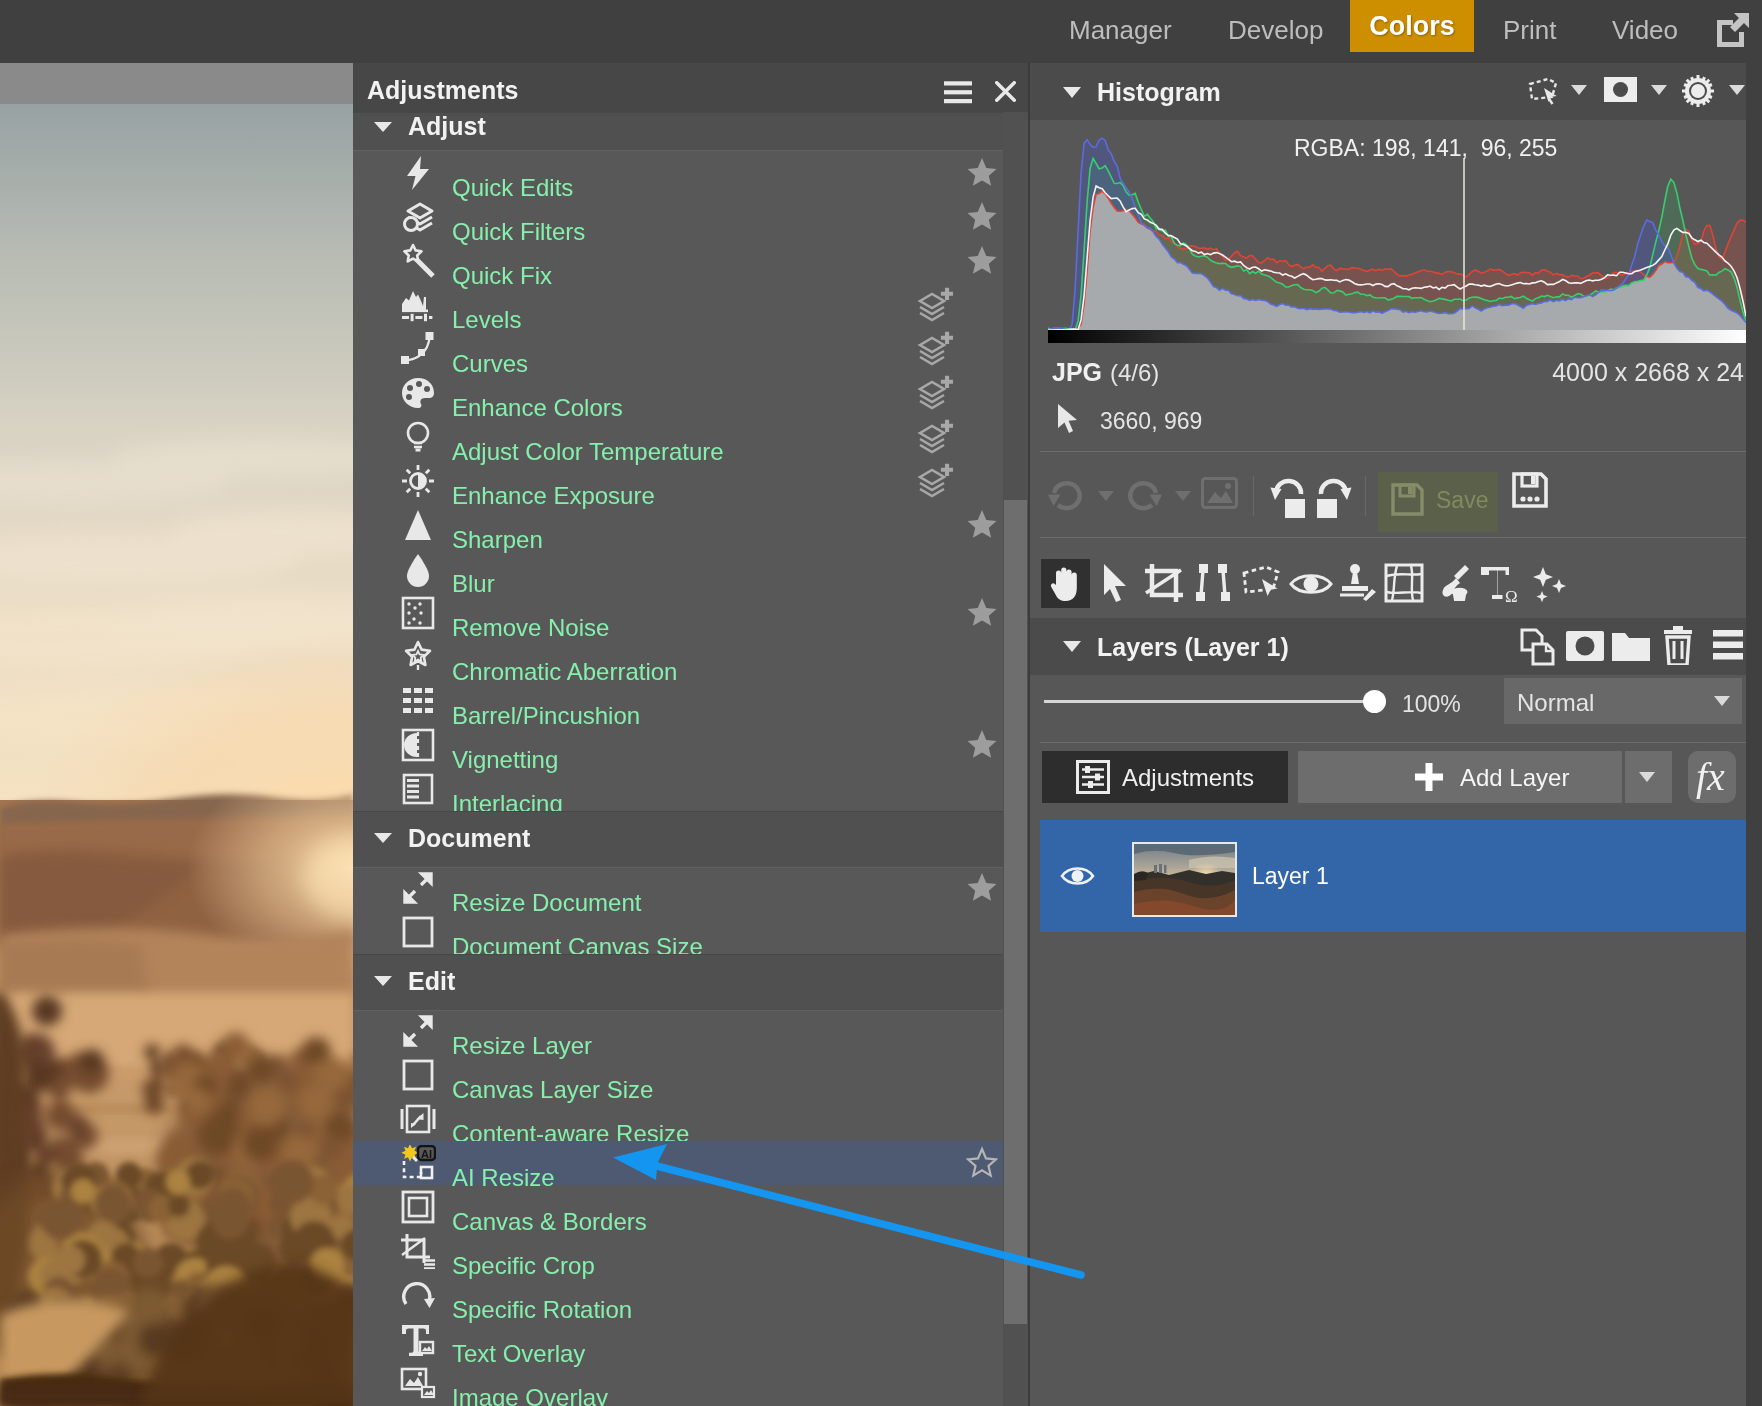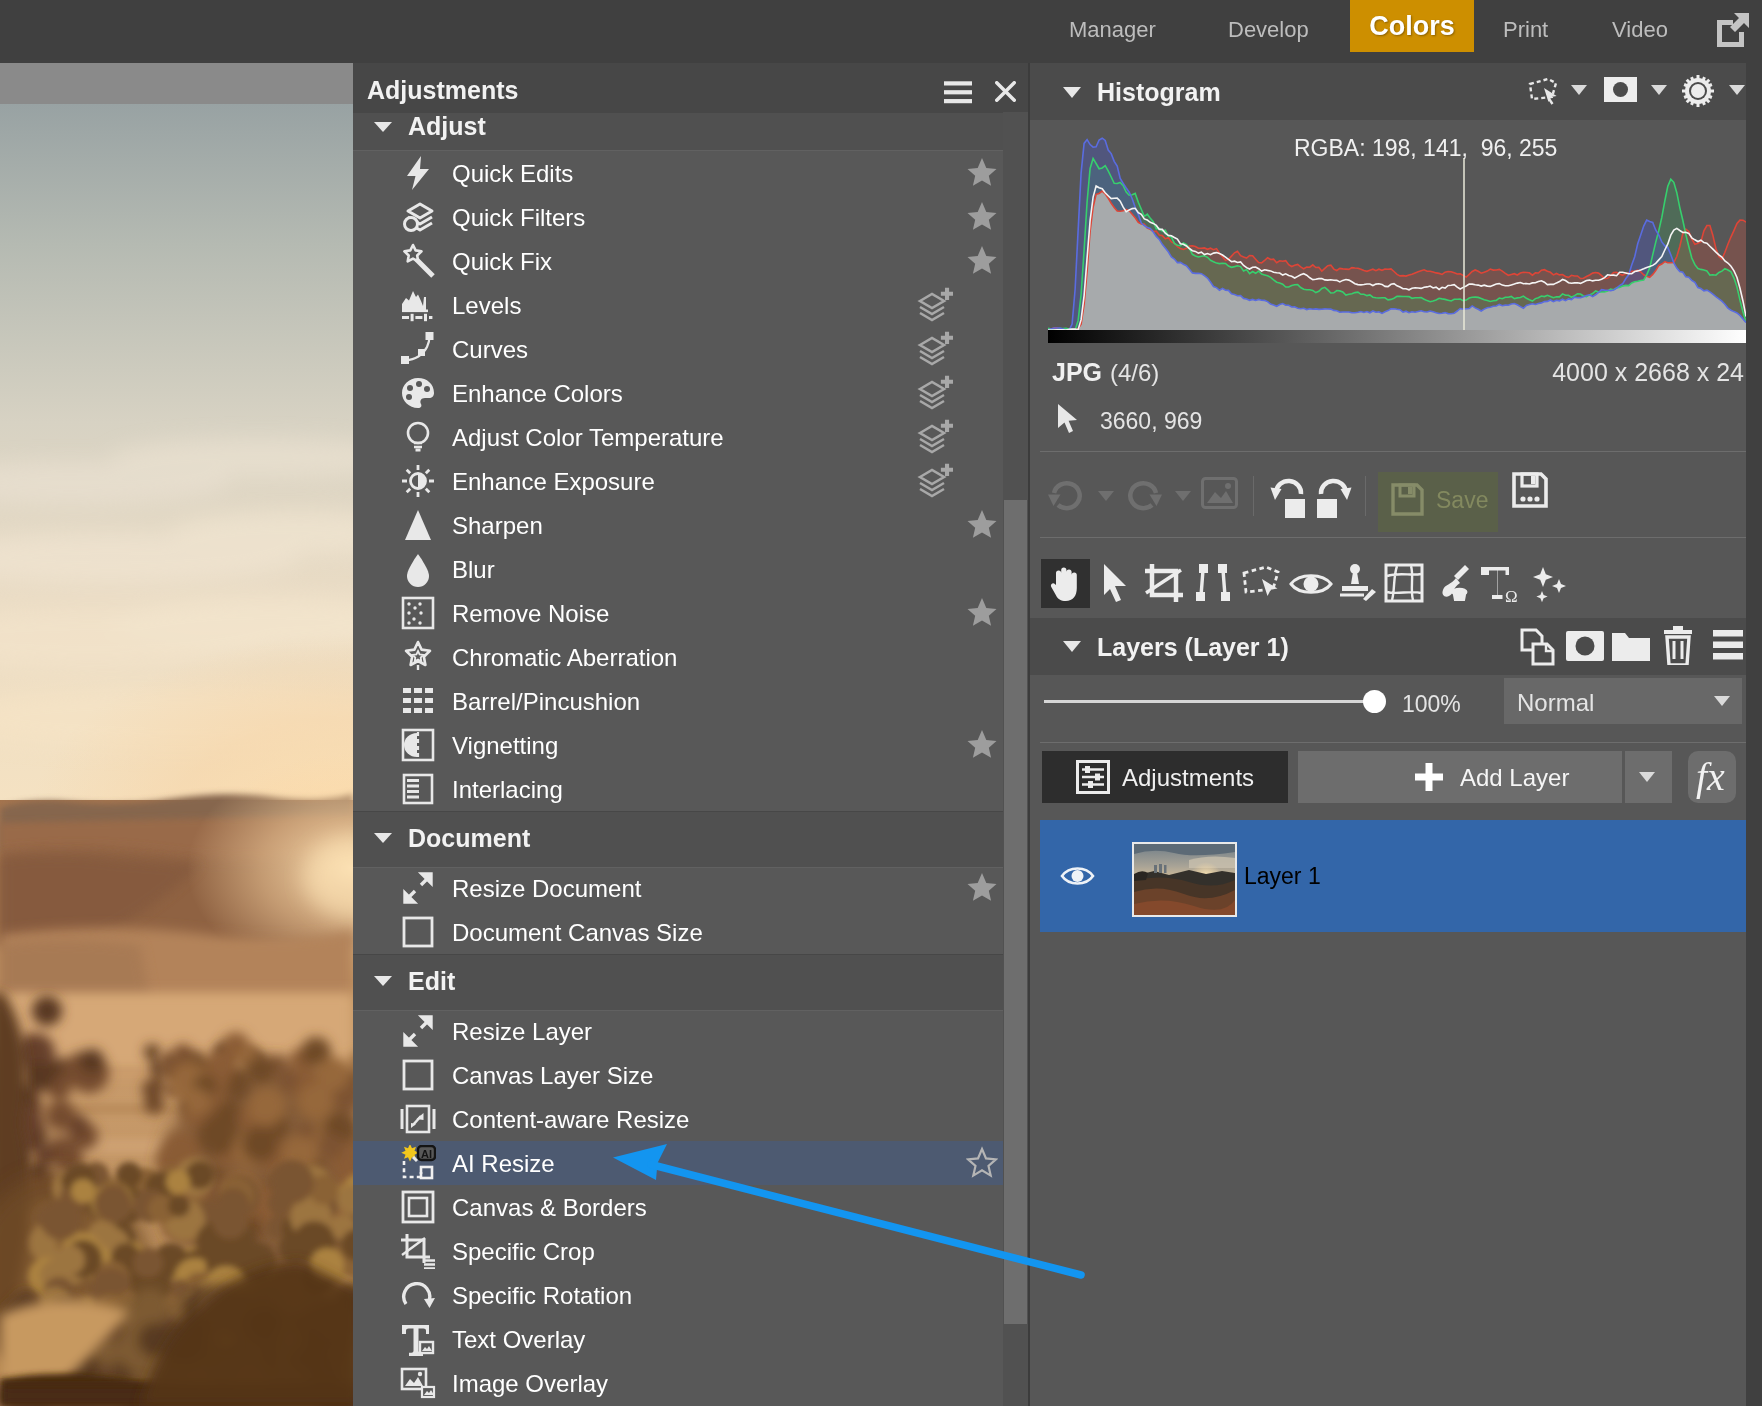--- a/index.html
+++ b/index.html
@@ -1,34 +1,34 @@
 <!DOCTYPE html>
 <html><head>
 <meta charset="utf-8">
 <style>
   html,body{margin:0;padding:0;}
   body{width:1762px;height:1406px;position:relative;overflow:hidden;
        font-family:"Liberation Sans",sans-serif;background:#575757;}
   .abs{position:absolute;}
   #topbar{left:0;top:0;width:1762px;height:63px;background:#404040;}
-  .tab{position:absolute;top:0;height:63px;line-height:60px;color:#bdbdbd;font-size:22px;}
+  .tab{position:absolute;top:0;height:63px;line-height:60px;color:#bdbdbd;font-size:26px;}
   #edtab{position:absolute;left:1350px;top:0;width:124px;height:52px;background:#cd8f00;
          color:#fff;font-weight:bold;font-size:27px;text-align:center;line-height:52px;text-shadow:1px 1px 2px rgba(60,40,0,0.45);}
   
   #photo{left:0;top:63px;width:353px;height:1343px;background:#8a8a8a;}
   
   #adj{left:353px;top:63px;width:677px;height:1343px;background:#585858;}
   #adjhead{position:absolute;left:0;top:0;width:677px;height:49px;background:#474747;}
   #adjhead .t{position:absolute;left:14px;top:13px;font-size:25px;font-weight:bold;color:#f2f2f2;}
   .sech{position:absolute;left:0;width:650px;background:#505050;border-top:1px solid #474747;border-bottom:1px solid #616161;}
   .sech .t{position:absolute;left:55px;font-size:25px;font-weight:bold;color:#f2f2f2;}
   .sech svg{position:absolute;left:21px;}
   .item{position:absolute;left:0;width:650px;height:44px;}
   .item .ic{position:absolute;left:47px;top:4px;width:36px;height:36px;}
-  .item .t{position:absolute;left:99px;top:9px;font-size:24px;color:#ffffff;}
+  .item .t{position:absolute;left:99px;top:23px;font-size:24px;color:#86efac;}
   .item .star{position:absolute;left:613px;top:5px;width:32px;height:32px;}
   .item .lay{position:absolute;left:560px;top:3px;width:40px;height:40px;}
   .sel{background:#4d5a71;}
   #sbar{position:absolute;left:650px;top:49px;width:25px;height:1294px;background:#515151;}
   #sthumb{position:absolute;left:1px;top:388px;width:23px;height:824px;background:#6e6e6e;}
   #adjborder{position:absolute;left:675px;top:0;width:2px;height:1343px;background:#3c3c3c;}
   
   #rp{left:1030px;top:63px;width:732px;height:1343px;background:#575757;}
   #rpedge{position:absolute;left:716px;top:0;width:16px;height:1343px;background:#404040;}
   .phead{position:absolute;left:0;width:716px;height:57px;background:#4b4b4b;}
@@ -1133,20 +1133,20 @@
         <path d="M0 48 Q25 40 50 50 T101 46 V71 H0 Z" fill="#6b422a"></path>
         <path d="M0 60 Q30 52 60 62 T101 56 V71 H0 Z" fill="#84492c"></path>
         <g fill="#687178">
             <rect x="20" y="21" width="3" height="8"></rect>
             <rect x="25" y="20" width="3" height="9"></rect>
             <rect x="30" y="21" width="2.5" height="8"></rect>
           </g>
         <path d="M0 30 q8 -5 14 -1 l-2 7 -12 1 Z" fill="#2a2622"></path>
       </svg>
     </div>
-    <span style="position:absolute;left:204px;top:43px;font-size:23px;color:#000000;">Layer 1</span>
+    <span style="position:absolute;left:212px;top:43px;font-size:23px;color:#ffffff;">Layer 1</span>
   </div>
 </div>
 
 <svg class="abs" style="left:0;top:0;pointer-events:none" width="1762" height="1406" viewBox="0 0 1762 1406">
   <path d="M613 1157.5 L667 1144 L657.5 1163 L656 1180 Z" fill="#1395f0"></path>
   <line x1="651" y1="1164.5" x2="1081" y2="1275" stroke="#1395f0" stroke-width="7.5" stroke-linecap="round"></line>
 </svg>
 
 </body></html>

